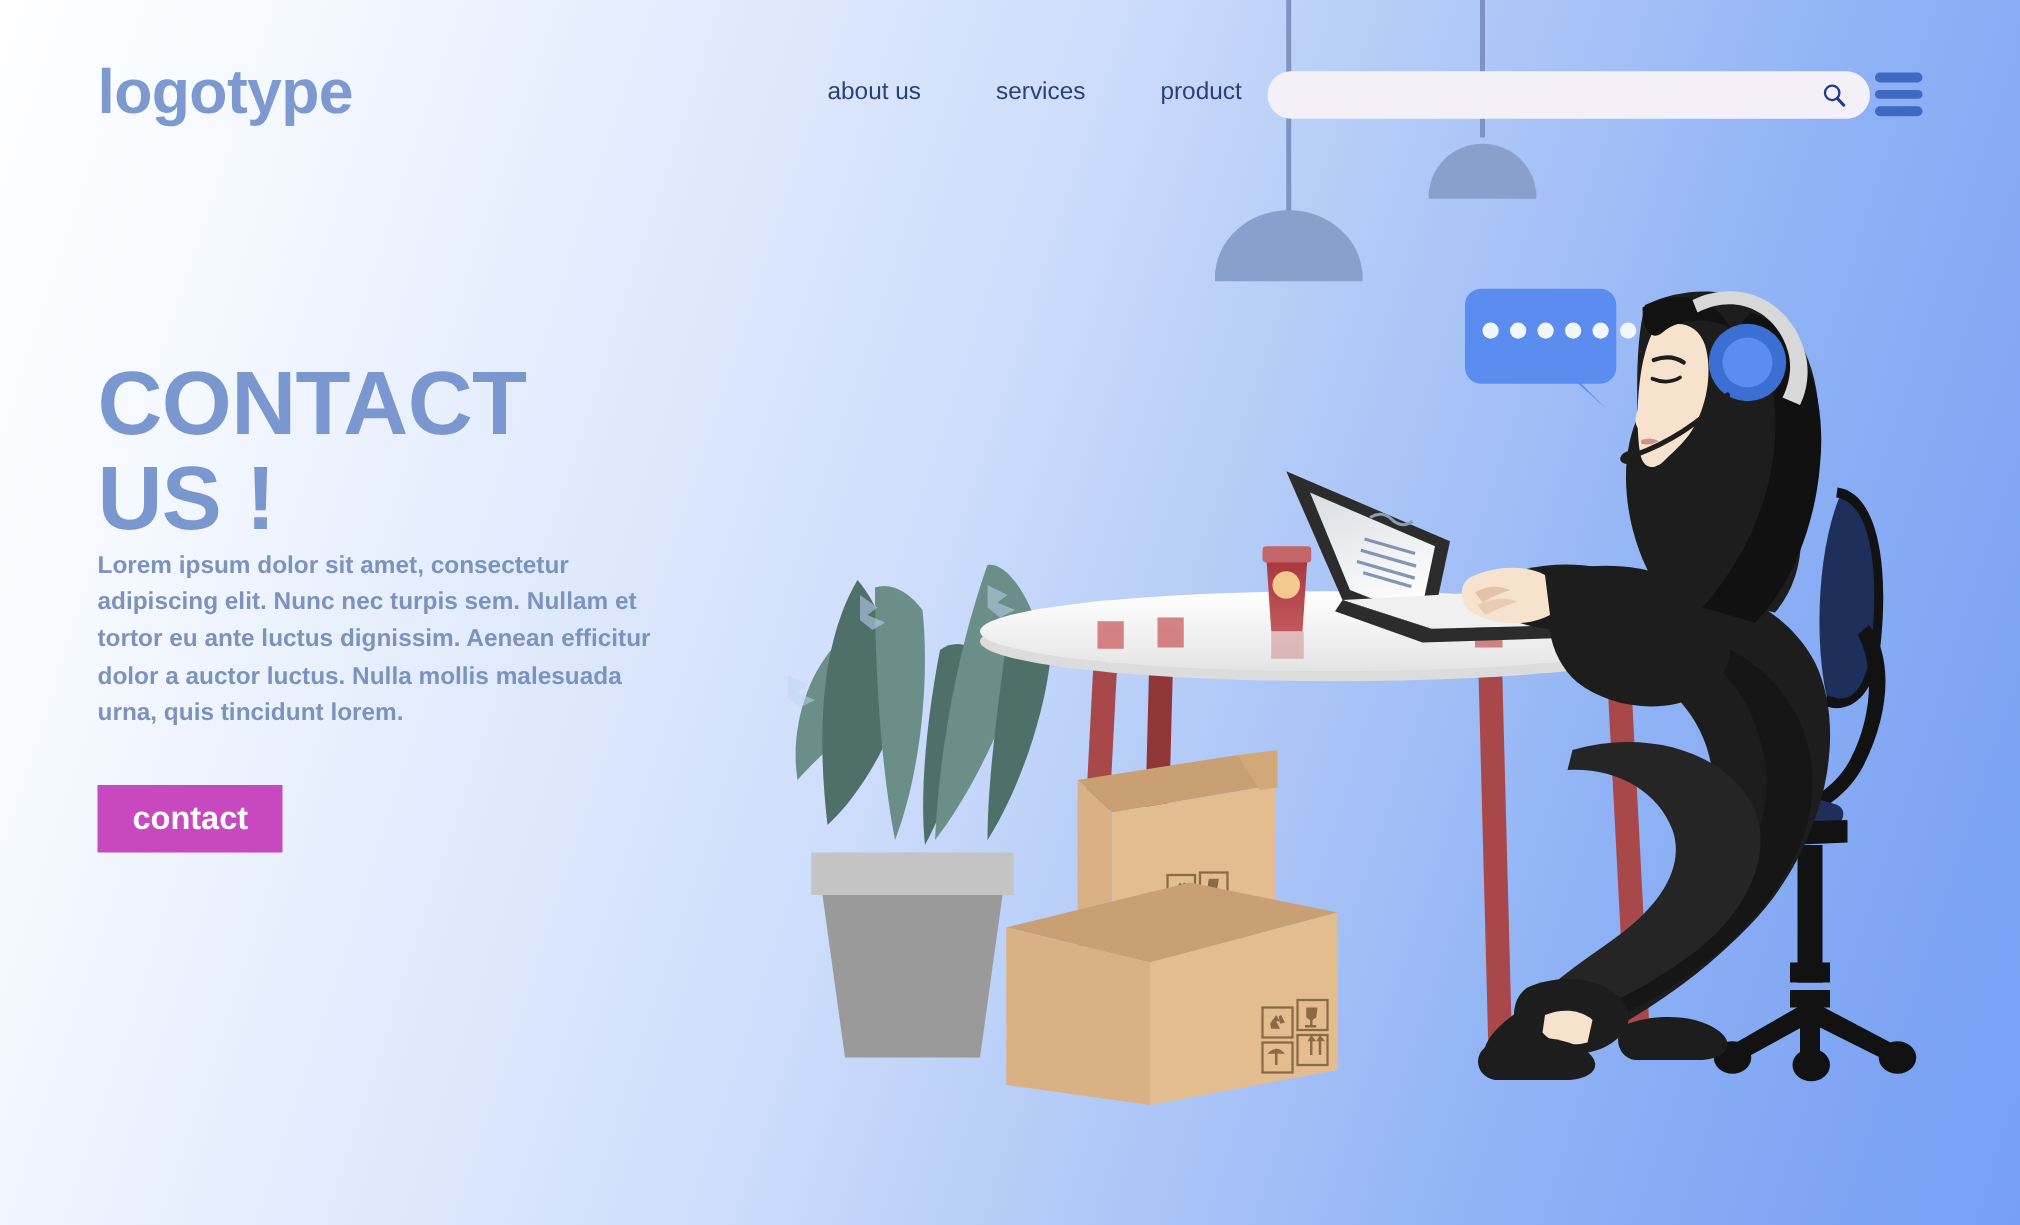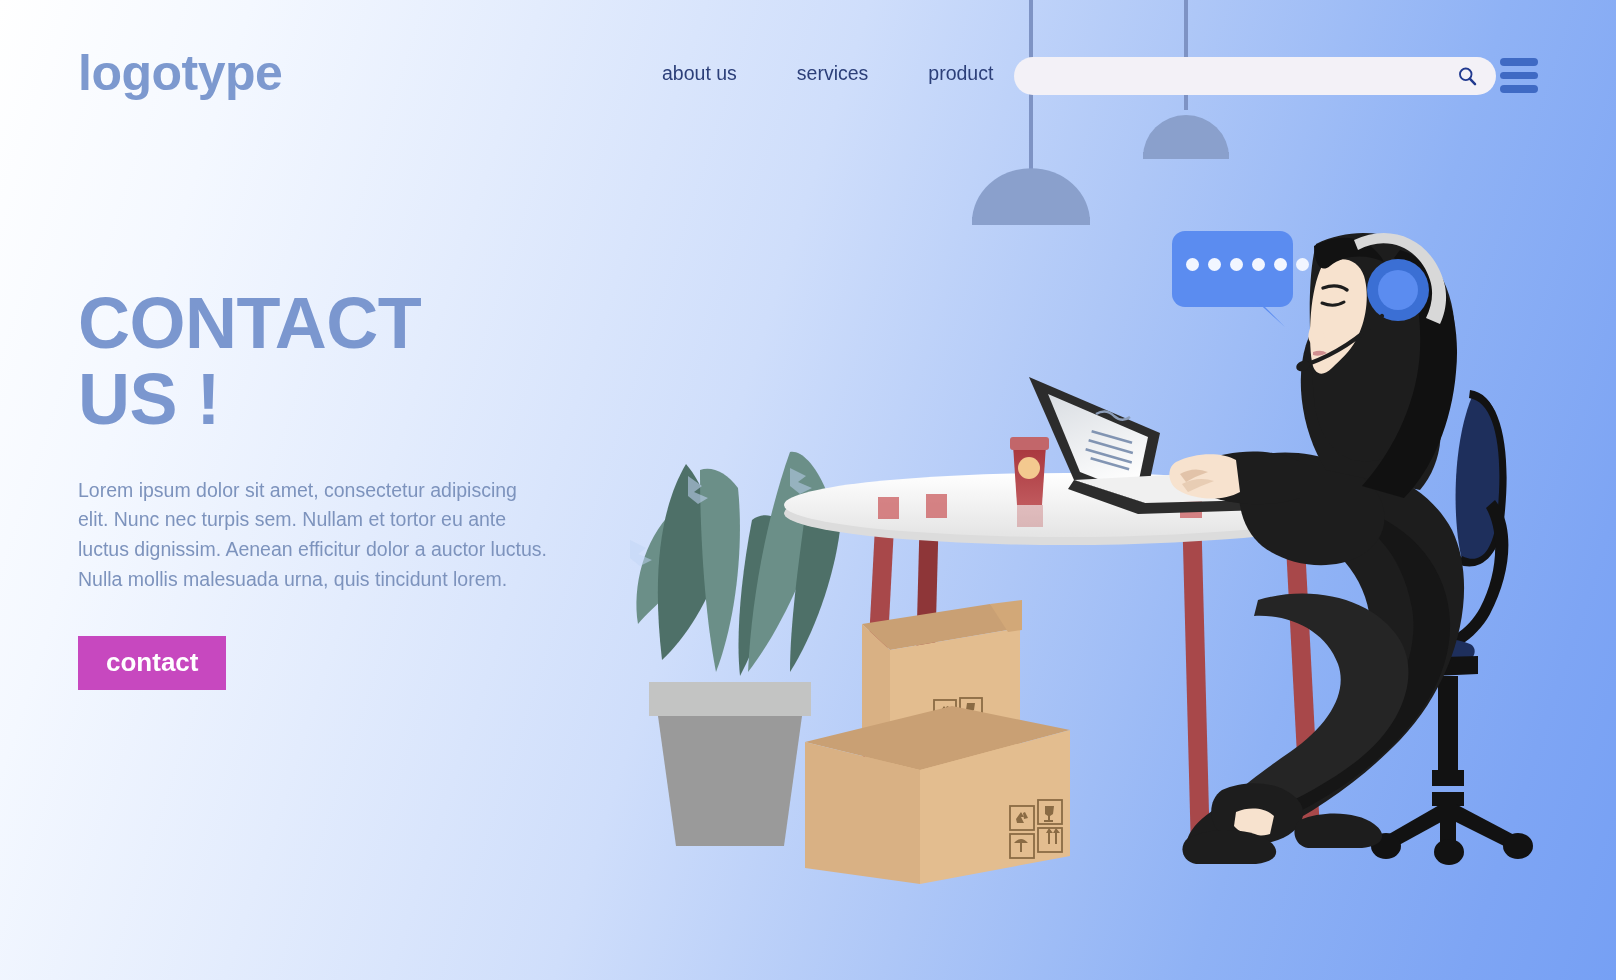--- a/index.html
+++ b/index.html
@@ -133,24 +133,23 @@
     font-size: 72px;
     font-weight: 700;
     line-height: 1.06;
     color: #7b97cf;
     letter-spacing: -0.5px;
     white-space: pre-line;
     user-select: none;
   }
 
   #hero-paragraph {
-    margin-top: 38px;
     width: 470px;
     font-size: 19.5px;
-    font-weight: 400;
+    font-weight: 700;
     line-height: 1.52;
     color: #7d93bd;
   }
 
   #contact-button {
     margin-top: 42px;
     display: inline-block;
     background: #c748bf;
     color: #ffffff;
     font-size: 26px;

